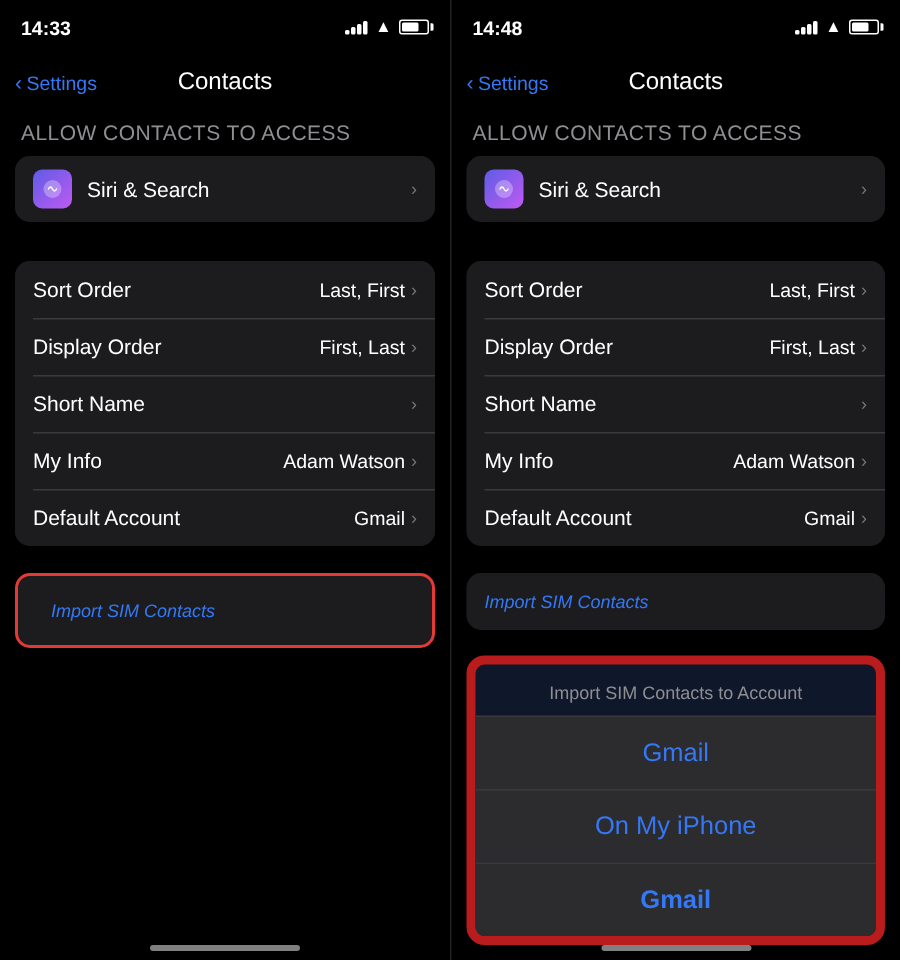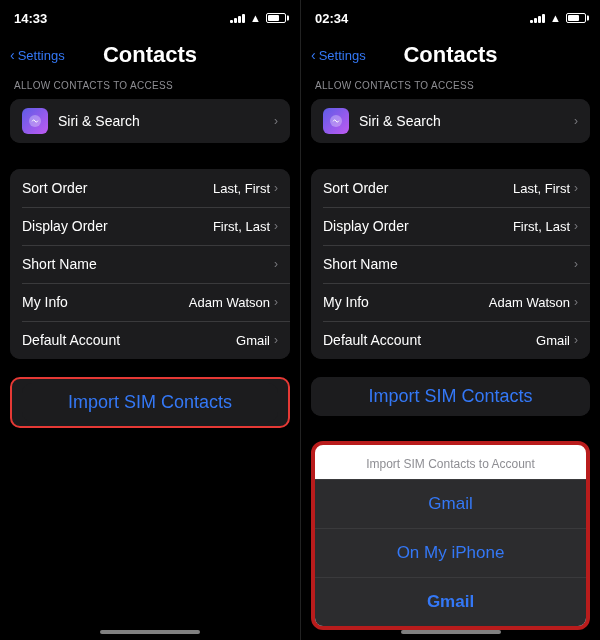--- a/index.html
+++ b/index.html
@@ -109,29 +109,29 @@
       display: flex;
       align-items: center;
       gap: 3px;
       cursor: pointer;
     }
     .nav-back-chevron {
       font-size: 14px;
       color: #3478f6;
     }
     .nav-title {
-      font-size: 22px;
-      font-weight: 700;
+      font-size: 16px;
+      font-weight: 400;
       color: #fff;
     }
 
     
     .section-header {
       padding: 6px 14px 4px;
-      font-size: 10px;
+      font-size: 14px;
       color: #8e8e93;
       letter-spacing: 0.3px;
       text-transform: uppercase;
     }
 
     
     .settings-group {
       background: #1c1c1e;
       border-radius: 10px;
       margin: 4px 10px;
@@ -139,21 +139,20 @@
     }
 
     .settings-row {
       display: flex;
       align-items: center;
       padding: 9px 12px;
       min-height: 38px;
       position: relative;
       background: #1c1c1e;
       cursor: pointer;
-      justify-content: center;
     }
 
     .settings-row + .settings-row::before {
       content: '';
       position: absolute;
       top: 0;
       left: 12px;
       right: 0;
       height: 0.5px;
       background: #3a3a3c;
@@ -224,24 +223,24 @@
     .dialog-overlay {
       position: absolute;
       bottom: 0;
       left: 0;
       right: 0;
       padding: 10px;
       background: rgba(0,0,0,0.5);
     }
 
     .dialog-container {
-      border: 4px solid #b91c1c;
+      border: 6px solid #b91c1c;
       border-radius: 12px;
       overflow: hidden;
-      background: #ffffff;
+      background: #0f172a;
     }
 
     .dialog-title {
       padding: 12px 16px 8px;
       text-align: center;
       font-size: 12px;
       color: #8e8e93;
       border-bottom: 0.5px solid #3a3a3c;
     }
 
@@ -258,22 +257,23 @@
 
     .dialog-btn + .dialog-btn {
       border-top: 0.5px solid #3a3a3c;
       justify-content: center;
     }
 
     .dialog-btn.cancel {
       font-weight: 600;
     }
     .import-link {
-      font-size: 18px;
+      font-size: 12px;
       color: #3478f6;
+      font-style: italic;
     }
   </style>
 </head>
 <body>
 
 <div class="screen">
 
   <div class="status-bar">
     <span class="status-time">14:33</span>
     <div class="status-icons">
@@ -348,21 +348,21 @@
       <span class="import-link">Import SIM Contacts</span>
     </div>
   </div>
 
   <div class="home-indicator"></div>
 </div>
 
 <div class="screen">
 
   <div class="status-bar">
-    <span class="status-time">02:34</span>
+    <span class="status-time">14:48</span>
     <div class="status-icons">
       <div class="signal-bars">
         <span></span>
           <span></span>
           <span></span>
           <span></span>
       </div>
       <span class="wifi-icon">▲</span>
       <div class="battery">
         <div class="battery-fill"></div>

